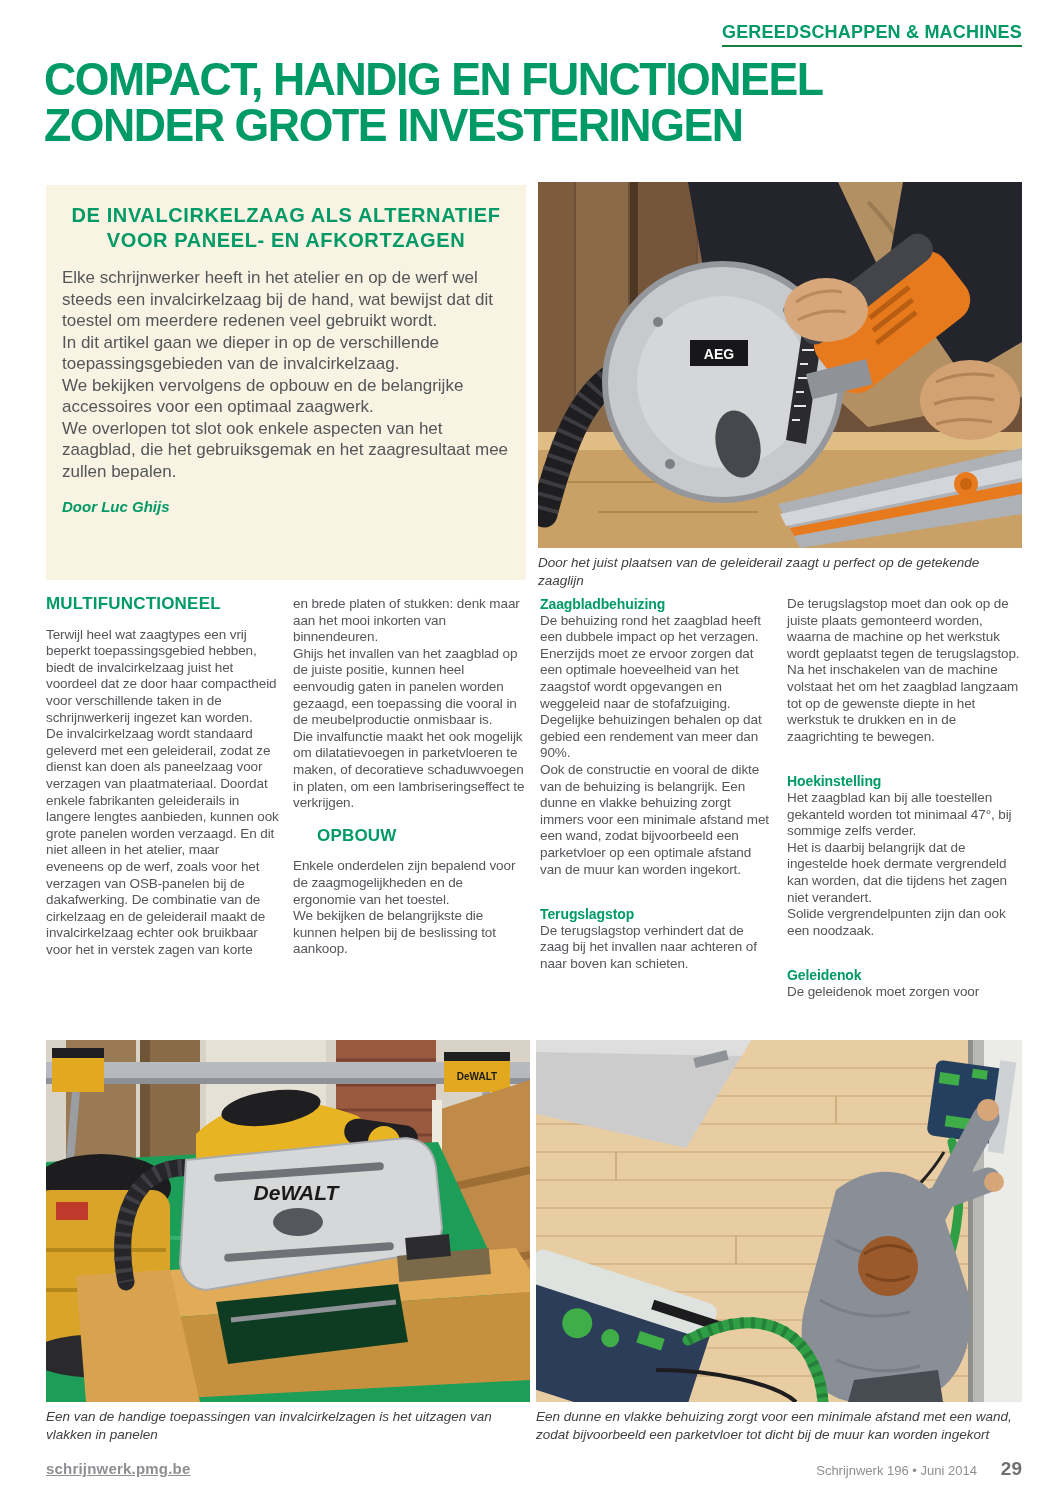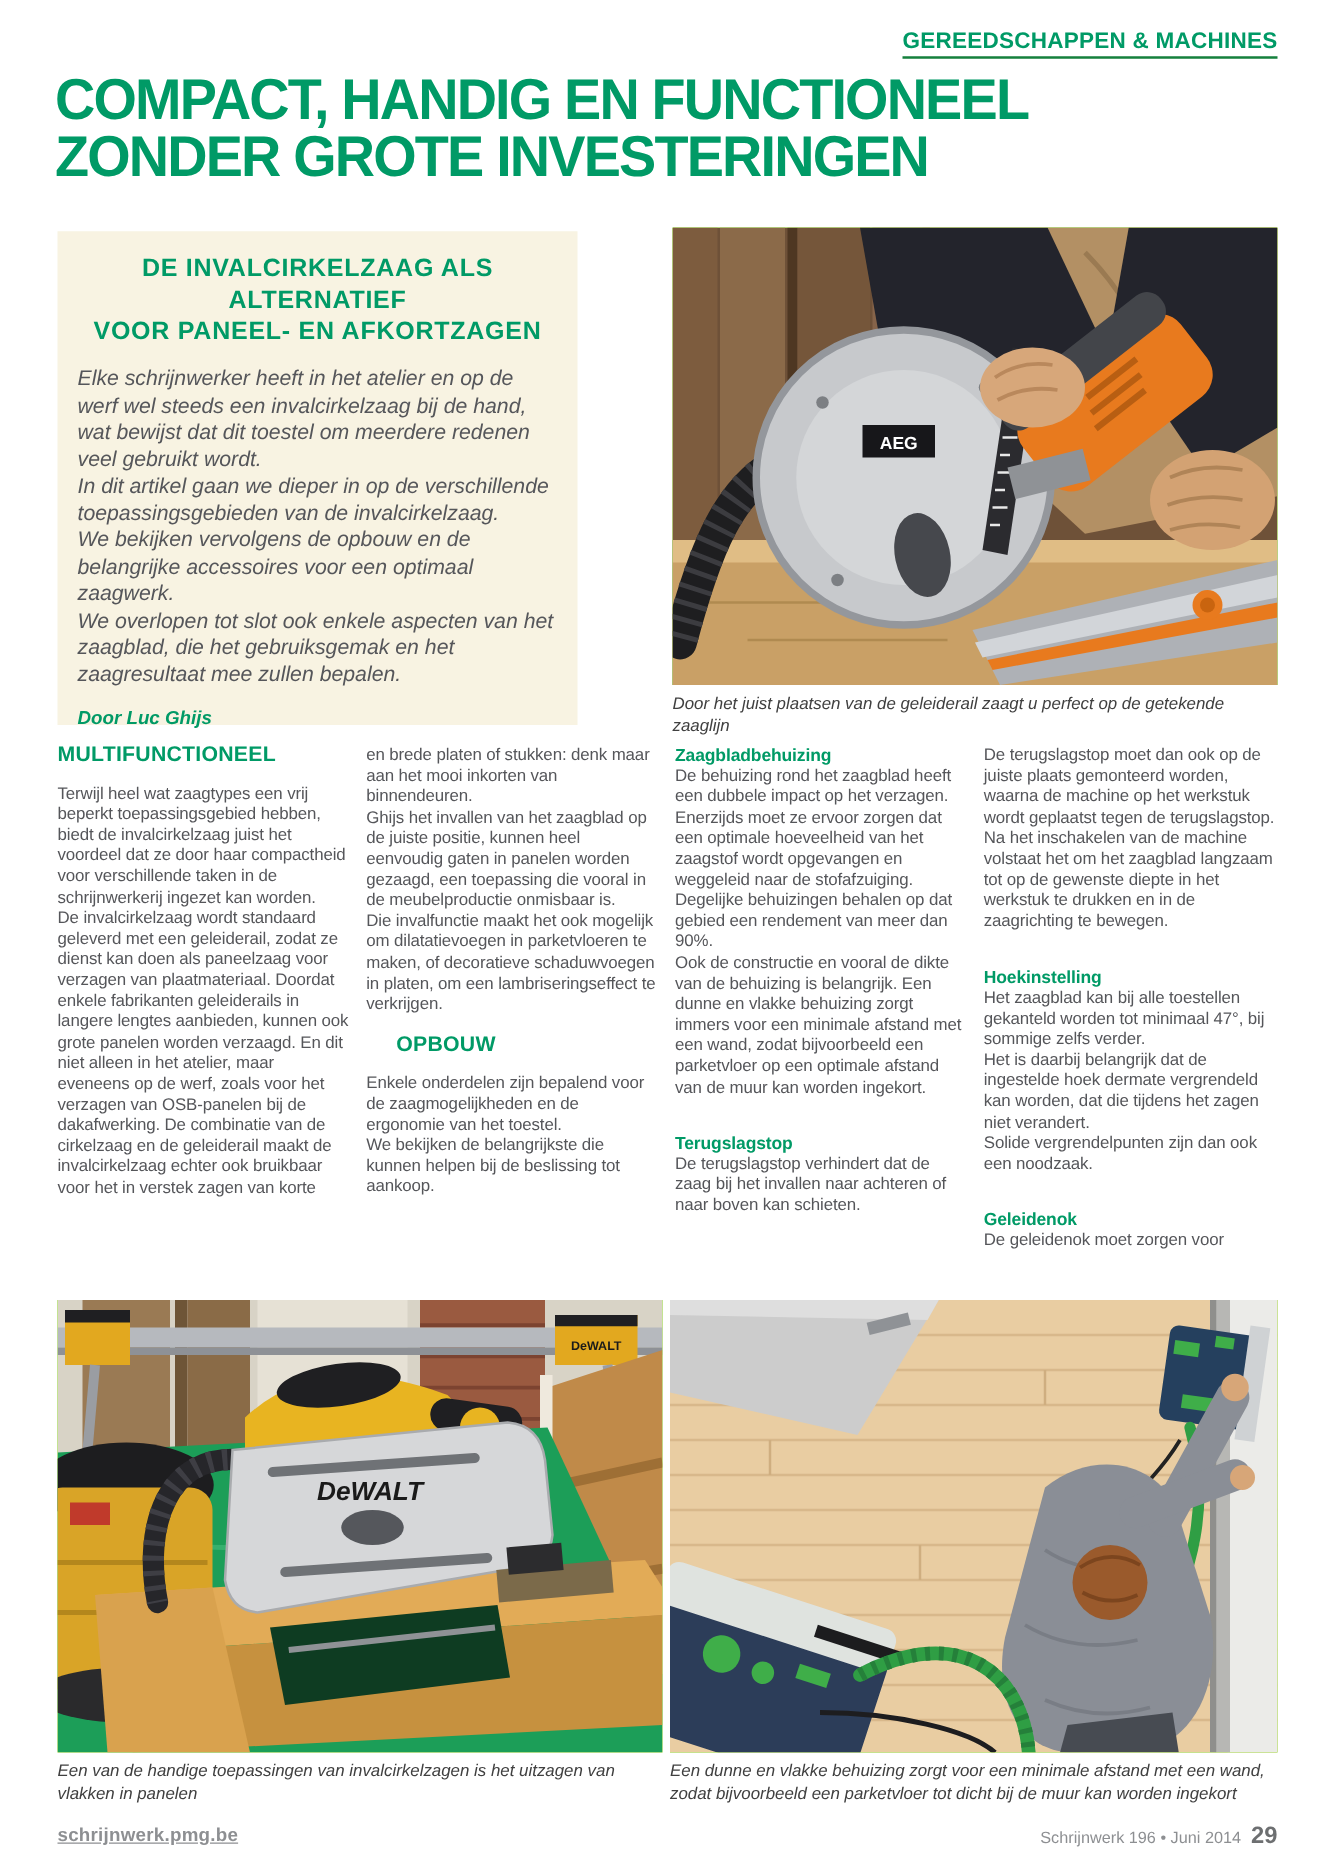--- a/index.html
+++ b/index.html
@@ -7,25 +7,25 @@
   body { width:1058px; height:1496px; position:relative; font-family:"Liberation Sans", sans-serif; }
   #page { position:absolute; inset:0; background:#ffffff; overflow:hidden; }
 
   
   .kicker { position:absolute; top:22px; right:36px; color:#009a66; font-weight:bold;
             font-size:18px; letter-spacing:0.2px; border-bottom:2px solid #15803d; padding-bottom:2px; }
   .title { position:absolute; left:44px; top:56px; color:#009a66; font-weight:bold;
            font-size:46px; line-height:46px; letter-spacing:-1.5px; transform:scaleX(.97); transform-origin:left top; }
 
   
-  .intro-box { position:absolute; left:46px; top:185px; width:416px; height:395px;
+  .intro-box { position:absolute; left:46px; top:185px; width:480px; height:395px;
                background:#f8f3e2; padding:18px 16px 0 16px; }
   .intro-head { color:#009a66; font-weight:bold; font-size:20px; line-height:25px;
                 text-align:center; letter-spacing:0.6px; }
-  .intro-body { margin-top:14px; font-style:italic; color:#55565a; font-size:17px; line-height:21.5px; }
+  .intro-body { margin-top:14px; color:#55565a; font-size:17px; line-height:21.5px; }
   .intro-body p { margin:0; }
   .byline { margin-top:16px; color:#009a66; font-style:italic; font-size:15px; font-weight:bold; }
 
   
   .photo { position:absolute; overflow:hidden; background:#84cc16; }
   .photo svg { display:block; width:100%; height:100%; }
   #photo-top { left:538px; top:182px; width:484px; height:366px; }
   #photo-bl  { left:46px;  top:1040px; width:484px; height:362px; }
   #photo-br  { left:536px; top:1040px; width:486px; height:362px; }
 
@@ -39,21 +39,21 @@
   .col { width:233px; color:#55565a; font-size:13.5px; line-height:16.6px; letter-spacing:-0.1px; }
   .col p { margin:0; }
   .h-main { color:#009a66; font-weight:bold; font-size:17px; letter-spacing:0.2px; margin-bottom:14px; }
   .h-main.mt { margin-top:16px;margin-left:24px; }
   .h-sub { color:#009a66; font-weight:bold; font-size:14px; }
   .h-sub.mt { margin-top:28px; }
 
   
   .footer-site { position:absolute; left:46px; top:1460px; color:#8d8f92; font-weight:bold;
                  font-size:15px; text-decoration:underline; letter-spacing:0.2px; cursor:pointer; }
-  .footer-right { position:absolute; right:36px; top:1458px; display:flex; align-items:baseline; gap:8px; }
+  .footer-right { position:absolute; right:36px; top:1458px; display:flex; align-items:baseline; gap:24px; }
   .footer-issue { color:#8d8f92; font-size:13px; }
   .footer-page  { color:#6d6f71; font-size:19px; font-weight:bold; }
 </style>
 </head>
 <body>
 
 <div id="page">
 
   <div class="kicker">GEREEDSCHAPPEN &amp; MACHINES</div>
   <div class="title">

